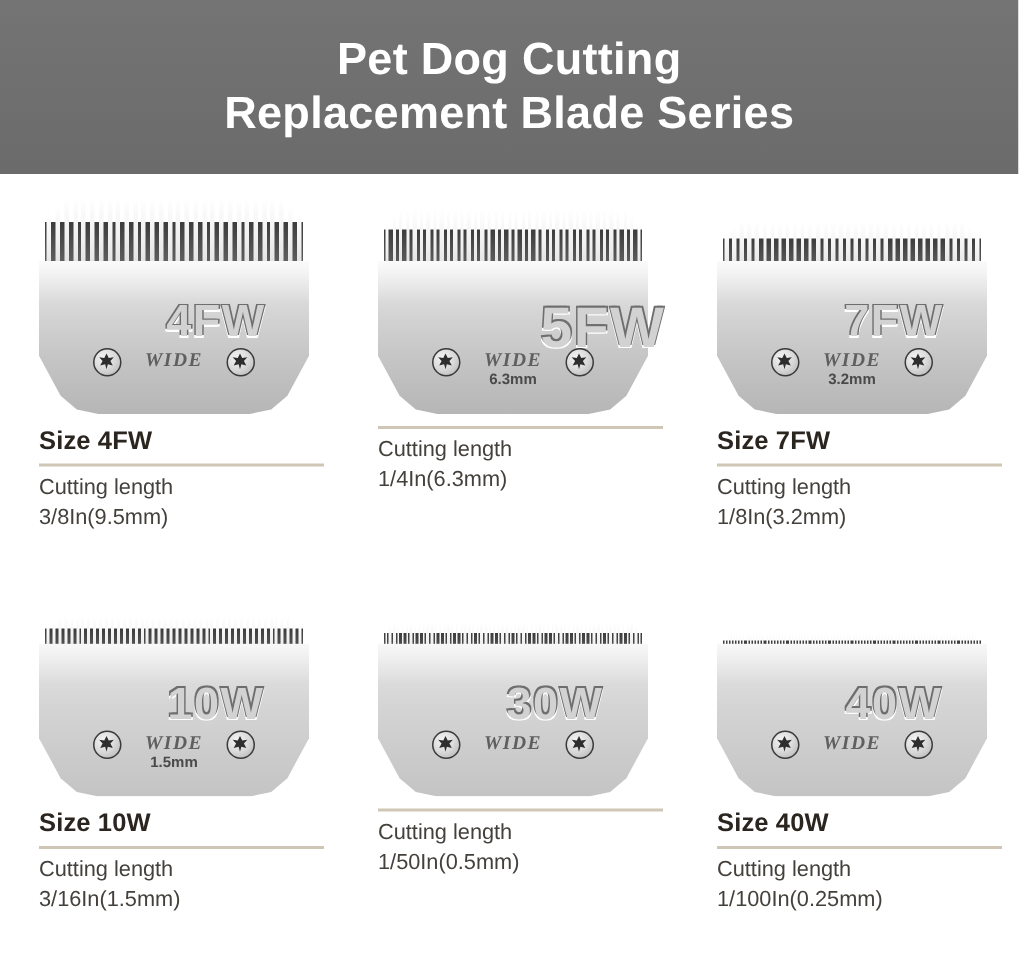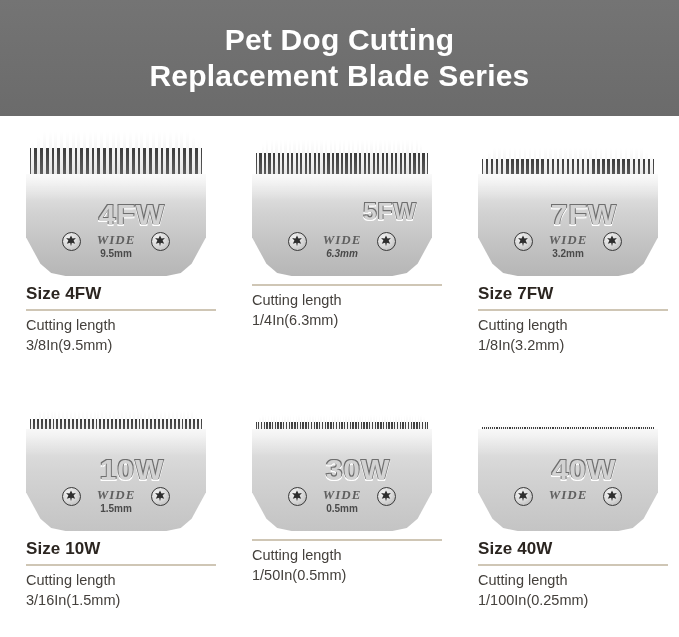--- a/index.html
+++ b/index.html
@@ -111,21 +111,21 @@
   .teeth-backing {
     position: absolute;
     left: 4px;
     width: 172px;
     background: linear-gradient(180deg, #3c3c3c 0%, #5d5d5d 60%, #8e8e8e 100%);
   }
 
   
   .blade-model {
     position: absolute;
-    left: 0;
+    left: 12px;
     width: 212px;
     text-align: center;
     font-weight: bold;
     font-family: "Liberation Sans", sans-serif;
     color: #d2d2d2;
     letter-spacing: 1px;
     text-shadow:
       -1px -1px 0 #6e6e6e,  1px -1px 0 #6e6e6e,
       -1px  1px 0 #ffffff,  1px  1px 0 #ffffff,
       0 0 1px #8a8a8a;
@@ -233,21 +233,20 @@
             <span class="tooth" style="left: 138.967px; width: 3px; height: 58px;"></span>
             <span class="tooth" style="left: 144.7px; width: 3px; height: 58px;"></span>
             <span class="tooth" style="left: 150.433px; width: 3px; height: 58px;"></span>
             <span class="tooth" style="left: 156.167px; width: 3px; height: 58px;"></span>
             <span class="tooth" style="left: 161.9px; width: 3px; height: 52.8px;"></span>
             <span class="tooth" style="left: 167.633px; width: 3px; height: 47.6px;"></span>
           </div>
           <div class="blade-body"></div>
           <div class="blade-model" style="top: 52px; font-size: 30px;">4FW</div>
           <div class="blade-wide" style="top: 86px;">WIDE</div>
-          <div class="blade-mm" style="top: 102px;">9.5mm</div>
           <div class="blade-screw" style="left: 36px; top: 86px;">
             <svg width="16" height="16" viewBox="0 0 16 16">
               <path d="M8 2.6 L9.5 5.6 L12.9 5.1 L10.6 7.6 L12.2 10.7 L8.9 9.8 L8 13.2 L7.1 9.8 L3.8 10.7 L5.4 7.6 L3.1 5.1 L6.5 5.6 Z" fill="#2e2e2e"></path>
             </svg>
           </div>
           <div class="blade-screw" style="left: 125px; top: 86px;">
             <svg width="16" height="16" viewBox="0 0 16 16">
               <path d="M8 2.6 L9.5 5.6 L12.9 5.1 L10.6 7.6 L12.2 10.7 L8.9 9.8 L8 13.2 L7.1 9.8 L3.8 10.7 L5.4 7.6 L3.1 5.1 L6.5 5.6 Z" fill="#2e2e2e"></path>
             </svg>
           </div>
@@ -296,23 +295,23 @@
             <span class="tooth" style="left: 136.903px; width: 2.3px; height: 50px;"></span>
             <span class="tooth" style="left: 141.429px; width: 2.3px; height: 50px;"></span>
             <span class="tooth" style="left: 145.955px; width: 2.3px; height: 50px;"></span>
             <span class="tooth" style="left: 150.482px; width: 2.3px; height: 50px;"></span>
             <span class="tooth" style="left: 155.008px; width: 2.3px; height: 50px;"></span>
             <span class="tooth" style="left: 159.534px; width: 2.3px; height: 50px;"></span>
             <span class="tooth" style="left: 164.061px; width: 2.3px; height: 45.6px;"></span>
             <span class="tooth" style="left: 168.587px; width: 2.3px; height: 41.2px;"></span>
           </div>
           <div class="blade-body"></div>
-          <div class="blade-model" style="top: 52px; font-size: 24px; padding-left: 32px;">5FW</div>
+          <div class="blade-model" style="top: 52px; font-size: 38px; padding-left: 32px;">5FW</div>
           <div class="blade-wide" style="top: 86px;">WIDE</div>
-          <div class="blade-mm" style="top: 102px; font-style: italic;">6.3mm</div>
+          <div class="blade-mm" style="top: 102px;">6.3mm</div>
           <div class="blade-screw" style="left: 36px; top: 86px;">
             <svg width="16" height="16" viewBox="0 0 16 16">
               <path d="M8 2.6 L9.5 5.6 L12.9 5.1 L10.6 7.6 L12.2 10.7 L8.9 9.8 L8 13.2 L7.1 9.8 L3.8 10.7 L5.4 7.6 L3.1 5.1 L6.5 5.6 Z" fill="#2e2e2e"></path>
             </svg>
           </div>
           <div class="blade-screw" style="left: 125px; top: 86px;">
             <svg width="16" height="16" viewBox="0 0 16 16">
               <path d="M8 2.6 L9.5 5.6 L12.9 5.1 L10.6 7.6 L12.2 10.7 L8.9 9.8 L8 13.2 L7.1 9.8 L3.8 10.7 L5.4 7.6 L3.1 5.1 L6.5 5.6 Z" fill="#2e2e2e"></path>
             </svg>
           </div>
@@ -520,21 +519,20 @@
             <span class="tooth" style="left: 156.042px; width: 1.4px; height: 30px;"></span>
             <span class="tooth" style="left: 158.816px; width: 1.4px; height: 30px;"></span>
             <span class="tooth" style="left: 161.59px; width: 1.4px; height: 30px;"></span>
             <span class="tooth" style="left: 164.365px; width: 1.4px; height: 30px;"></span>
             <span class="tooth" style="left: 167.139px; width: 1.4px; height: 27.6px;"></span>
             <span class="tooth" style="left: 169.913px; width: 1.4px; height: 25.2px;"></span>
           </div>
           <div class="blade-body flat"></div>
           <div class="blade-model" style="top: 52px; font-size: 30px;">30W</div>
           <div class="blade-wide" style="top: 86px;">WIDE</div>
-          <div class="blade-mm" style="top: 102px;">0.5mm</div>
           <div class="blade-screw" style="left: 36px; top: 86px;">
             <svg width="16" height="16" viewBox="0 0 16 16">
               <path d="M8 2.6 L9.5 5.6 L12.9 5.1 L10.6 7.6 L12.2 10.7 L8.9 9.8 L8 13.2 L7.1 9.8 L3.8 10.7 L5.4 7.6 L3.1 5.1 L6.5 5.6 Z" fill="#2e2e2e"></path>
             </svg>
           </div>
           <div class="blade-screw" style="left: 125px; top: 86px;">
             <svg width="16" height="16" viewBox="0 0 16 16">
               <path d="M8 2.6 L9.5 5.6 L12.9 5.1 L10.6 7.6 L12.2 10.7 L8.9 9.8 L8 13.2 L7.1 9.8 L3.8 10.7 L5.4 7.6 L3.1 5.1 L6.5 5.6 Z" fill="#2e2e2e"></path>
             </svg>
           </div>

